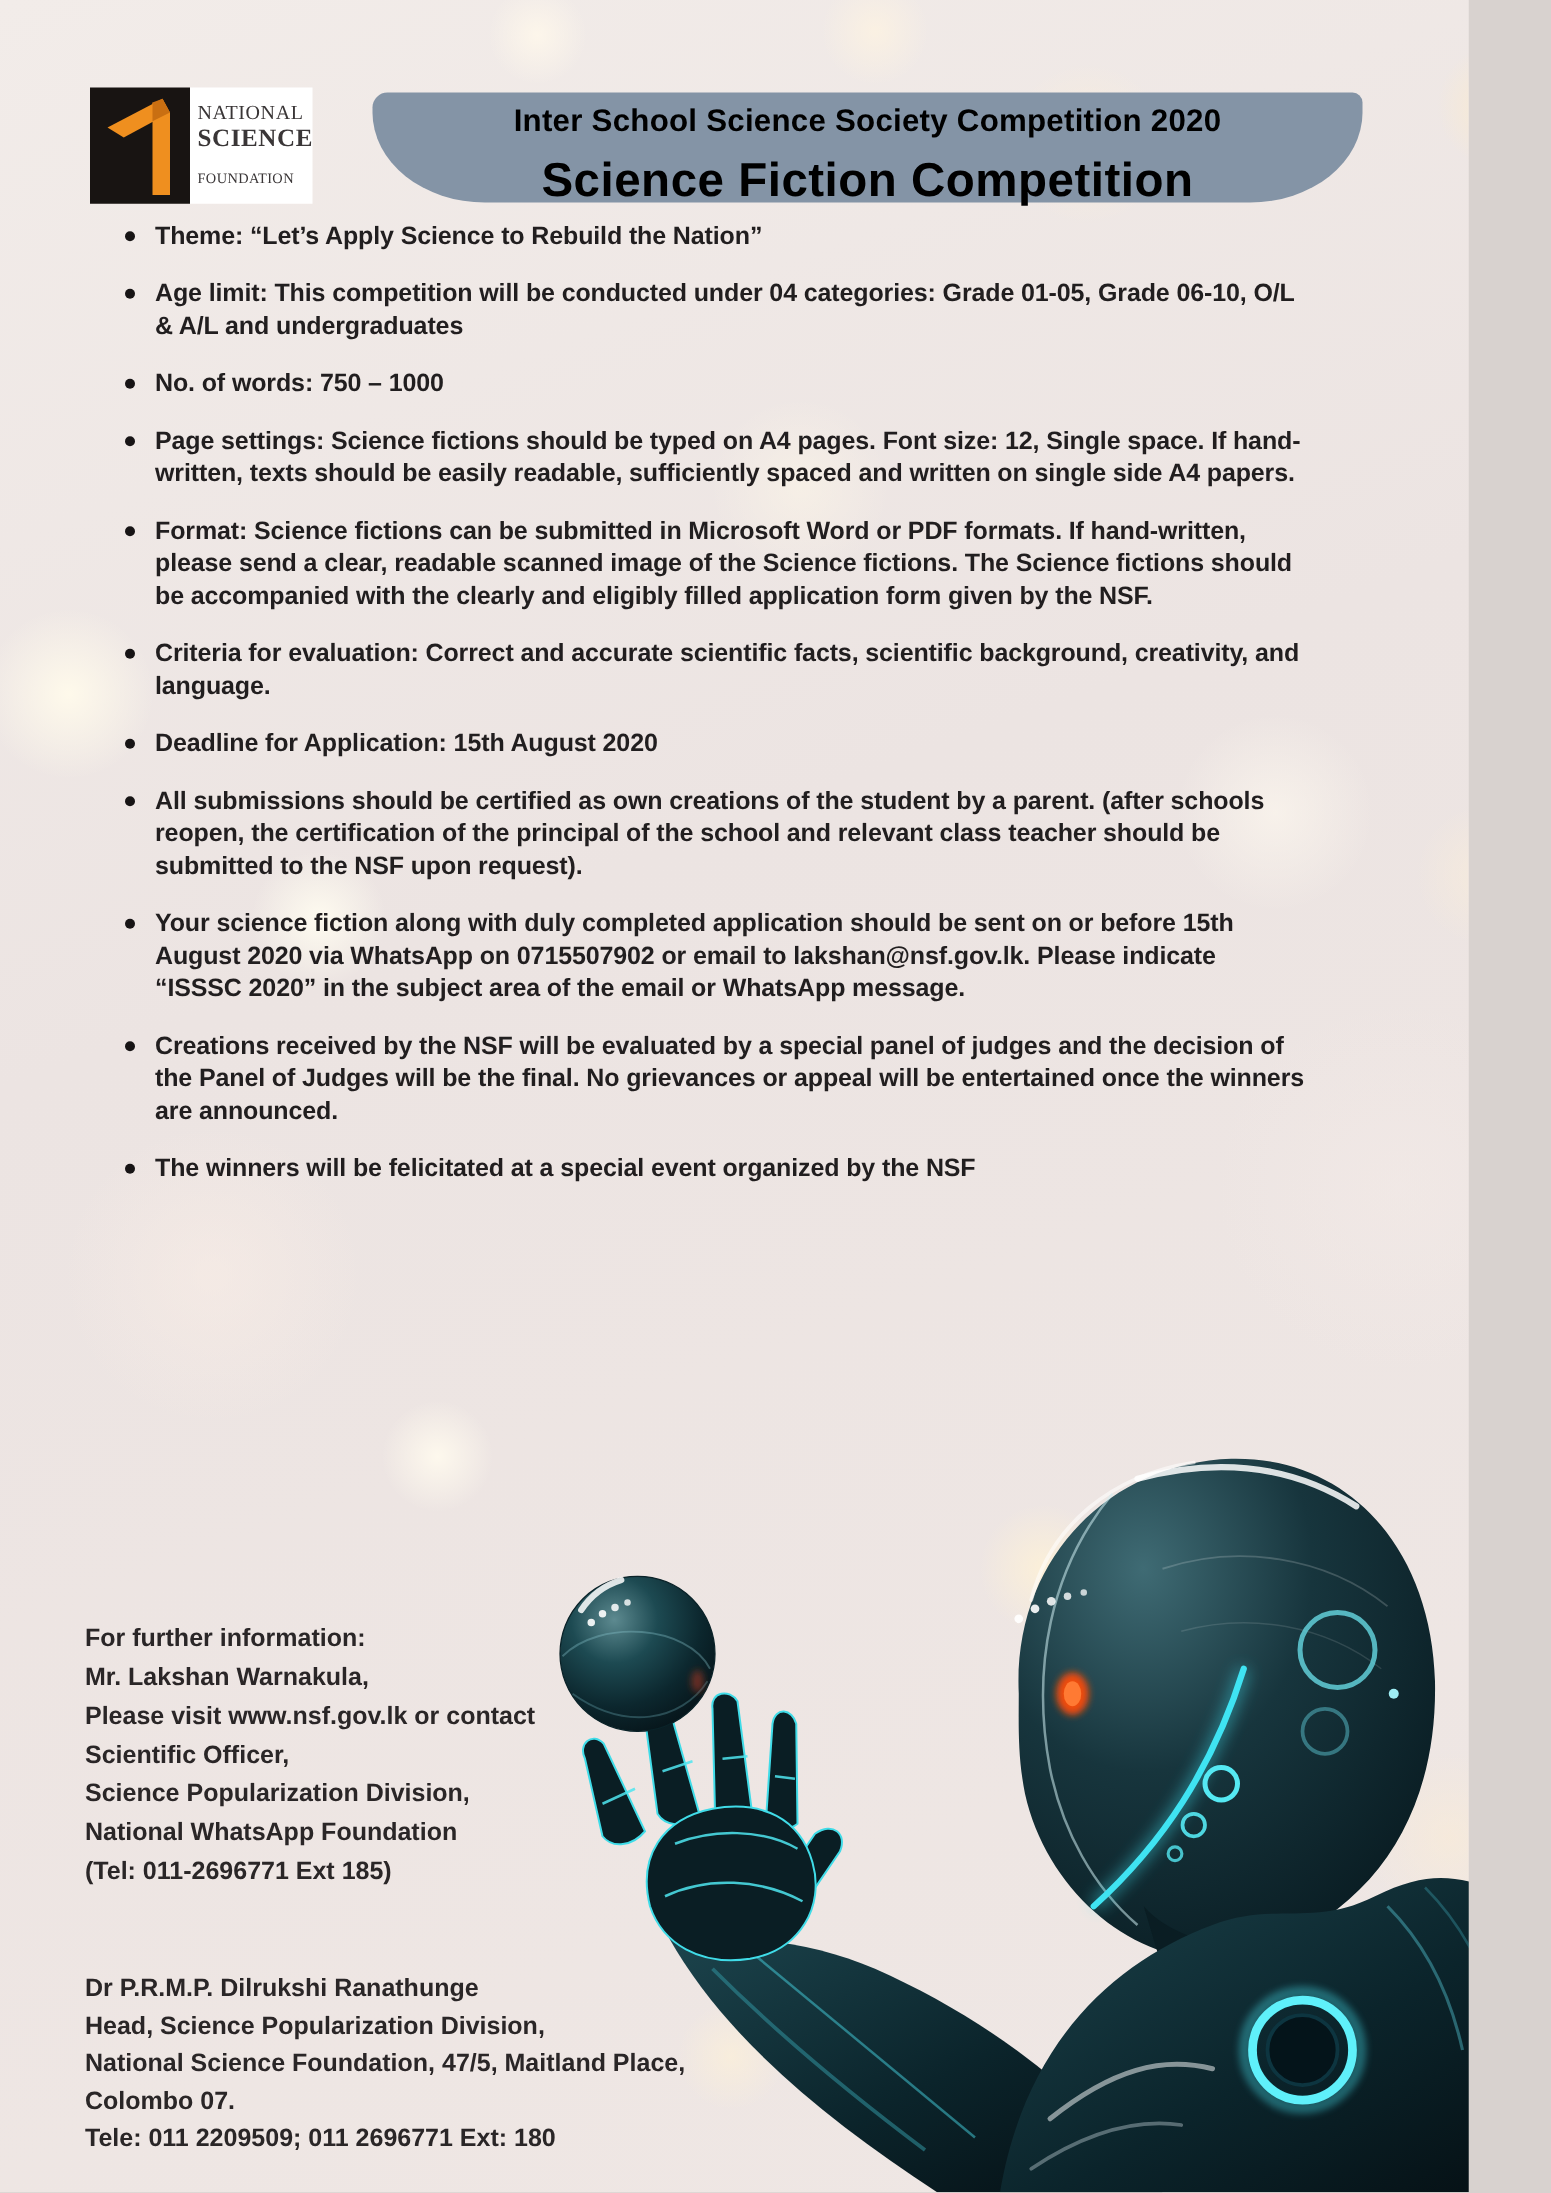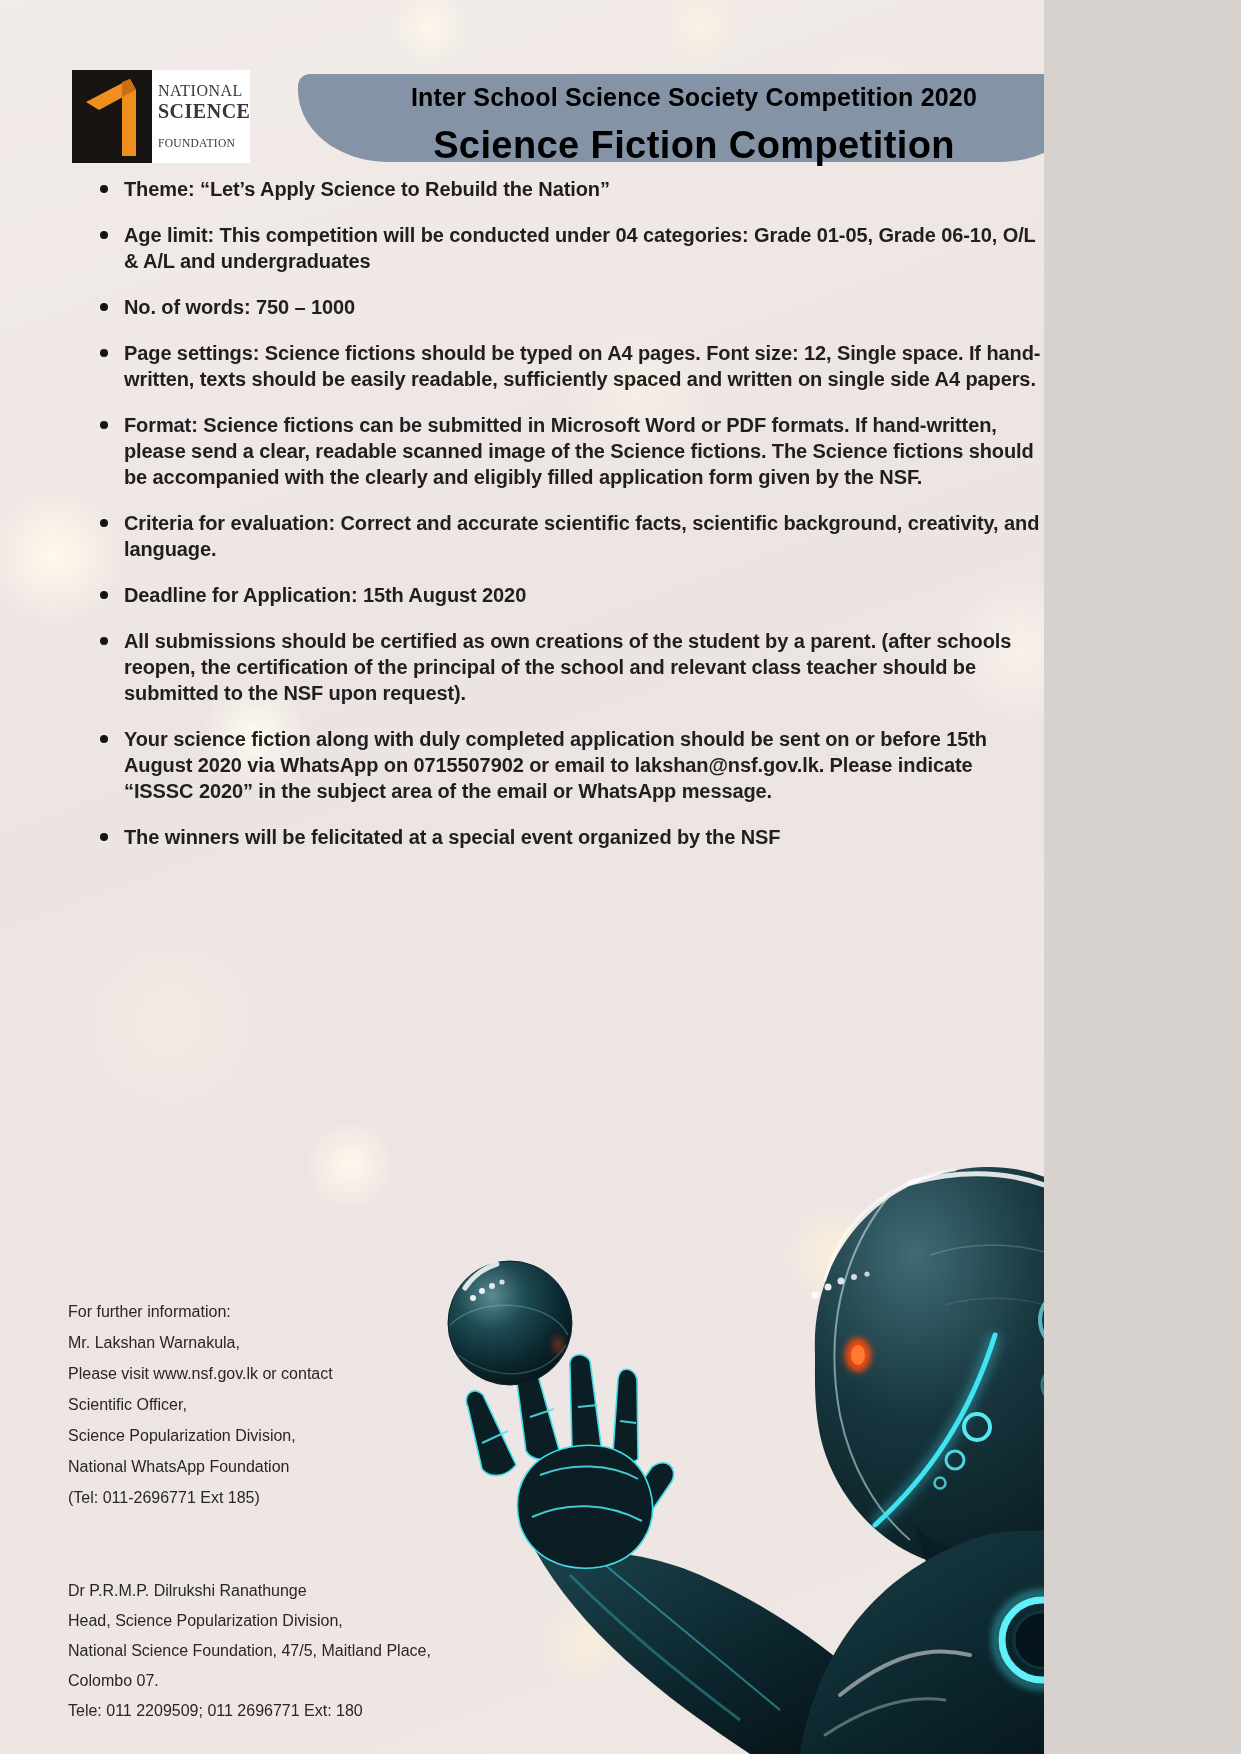--- a/index.html
+++ b/index.html
@@ -1,18 +1,18 @@
 <!DOCTYPE html>
 <html><head>
 <meta charset="utf-8">
 <style>
   html,body{margin:0;padding:0;background:#d8d2cf;}
   .page{
     position:relative;
-    width:1044px;height:1754px;
+    width:1175px;height:1754px;
     overflow:hidden;
     font-family:"Liberation Sans",sans-serif;
     background:linear-gradient(160deg,#f2ece9 0%,#ece4e2 40%,#efe7e4 100%);
   }
   .bokeh{
     position:absolute;inset:0;pointer-events:none;
     background:
       radial-gradient(circle 95px at 55px 555px, rgba(255,250,235,.97), rgba(255,245,220,0) 72%),
       radial-gradient(circle 75px at 255px 735px, rgba(255,252,240,.95), rgba(255,244,215,0) 72%),
       radial-gradient(circle 62px at 350px 1165px, rgba(255,250,238,.92), rgba(255,250,238,0) 72%),
@@ -46,21 +46,21 @@
   .banner-line1{font-size:25px;font-weight:700;letter-spacing:.2px;}
   .banner-line2{font-size:38px;font-weight:700;letter-spacing:.4px;margin-top:12px;}
   
   .bullets{
     position:absolute;left:98px;top:176px;width:948px;margin:0;padding:0;list-style:none;
     color:#211e1f;font-size:20px;font-weight:700;line-height:26px;letter-spacing:-0.1px;
   }
   .bullets li{position:relative;padding-left:26px;margin-bottom:20px;}
   .dot{position:absolute;left:2px;top:9px;width:8px;height:8px;border-radius:50%;background:#171415;}
   
-  .contact{position:absolute;color:#2a2627;font-size:16px;font-weight:400;line-height:31px;}
+  .contact{position:absolute;color:#2a2627;font-size:20px;font-weight:700;line-height:31px;}
   .contact1{left:68px;top:1296px;width:530px;}
   .contact2{left:68px;top:1576px;width:560px;line-height:30px;}
   .robot{position:absolute;left:370px;top:1055px;}
 </style>
 </head>
 <body>
 
 <div class="page">
   <div class="bokeh"></div>
 
@@ -87,20 +87,21 @@
   <ul class="bullets">
     <li><span class="dot"></span><span>Theme: “Let’s Apply Science to Rebuild the Nation”</span></li>
     <li><span class="dot"></span><span>Age limit: This competition will be conducted under 04 categories: Grade 01-05, Grade 06-10, O/L &amp; A/L and undergraduates</span></li>
     <li><span class="dot"></span><span>No. of words: 750 – 1000</span></li>
     <li><span class="dot"></span><span>Page settings: Science fictions should be typed on A4 pages. Font size: 12, Single space. If hand-written, texts should be easily readable, sufficiently spaced and written on single side A4 papers.</span></li>
     <li><span class="dot"></span><span>Format: Science fictions can be submitted in Microsoft Word or PDF formats. If hand-written, please send a clear, readable scanned image of the Science fictions. The Science fictions should be accompanied with the clearly and eligibly filled application form given by the NSF.</span></li>
     <li><span class="dot"></span><span>Criteria for evaluation: Correct and accurate scientific facts, scientific background, creativity, and language.</span></li>
     <li><span class="dot"></span><span>Deadline for Application: 15th August 2020</span></li>
     <li><span class="dot"></span><span>All submissions should be certified as own creations of the student by a parent. (after schools reopen, the certification of the principal of the school and relevant class teacher should be submitted to the NSF upon request).</span></li>
     <li><span class="dot"></span><span>Your science fiction along with duly completed application should be sent on or before 15th August 2020 via WhatsApp on 0715507902 or email to lakshan@nsf.gov.lk. Please indicate “ISSSC 2020” in the subject area of the email or WhatsApp message.</span></li>
+    <li><span class="dot"></span><span>Creations received by the NSF will be evaluated by a special panel of judges and the decision of the Panel of Judges will be the final. No grievances or appeal will be entertained once the winners are announced.</span></li>
     <li><span class="dot"></span><span>The winners will be felicitated at a special event organized by the NSF</span></li>
   </ul>
 
   <div class="contact contact1">
     <div>For further information:</div>
     <div>Mr. Lakshan Warnakula,</div>
     <div>Please visit www.nsf.gov.lk or contact</div>
     <div>Scientific Officer,</div>
     <div>Science Popularization Division,</div>
     <div>National WhatsApp Foundation</div>

